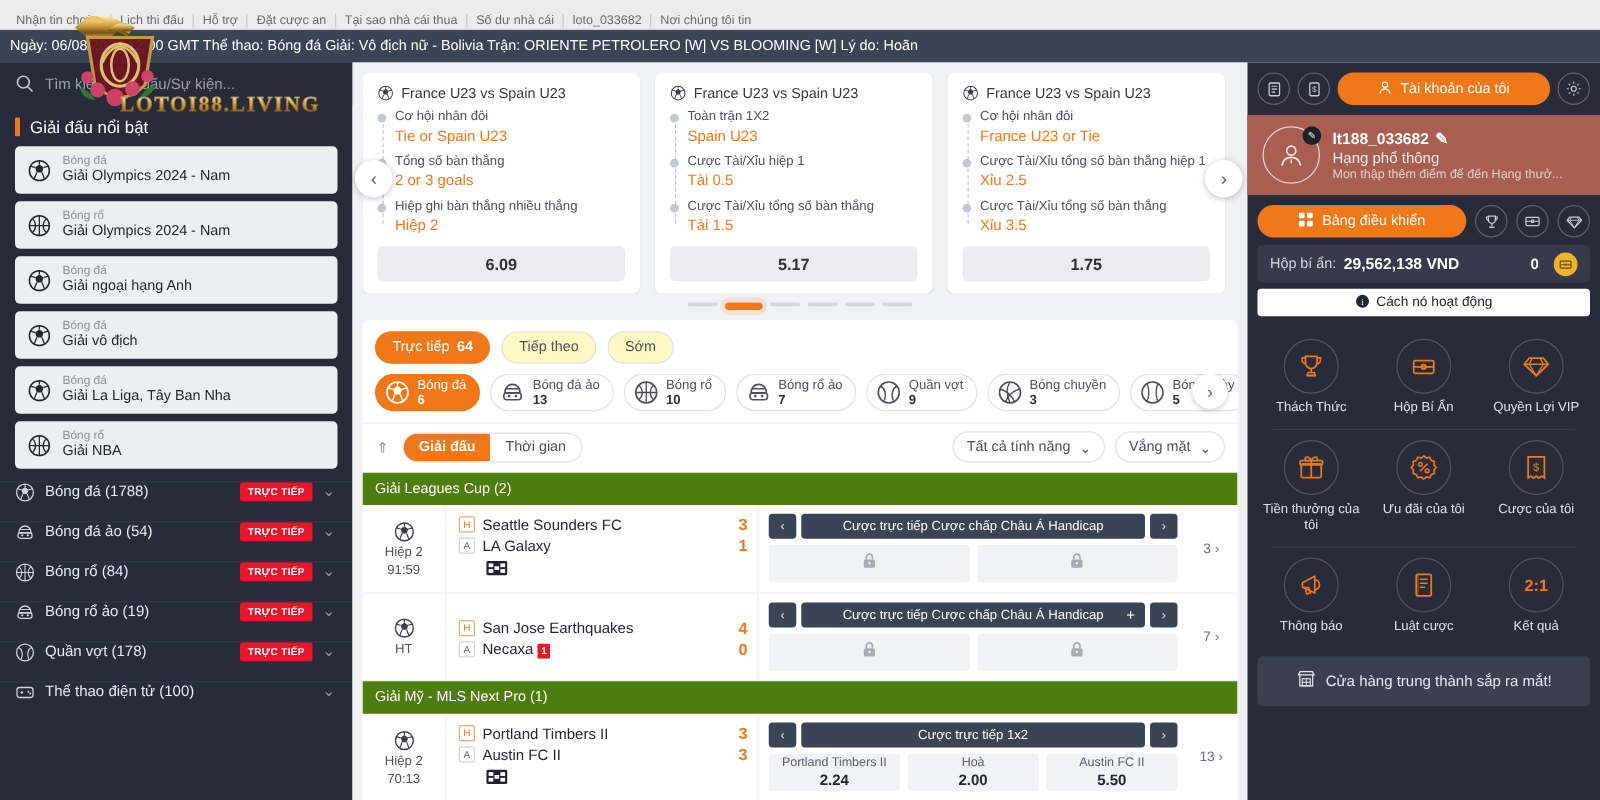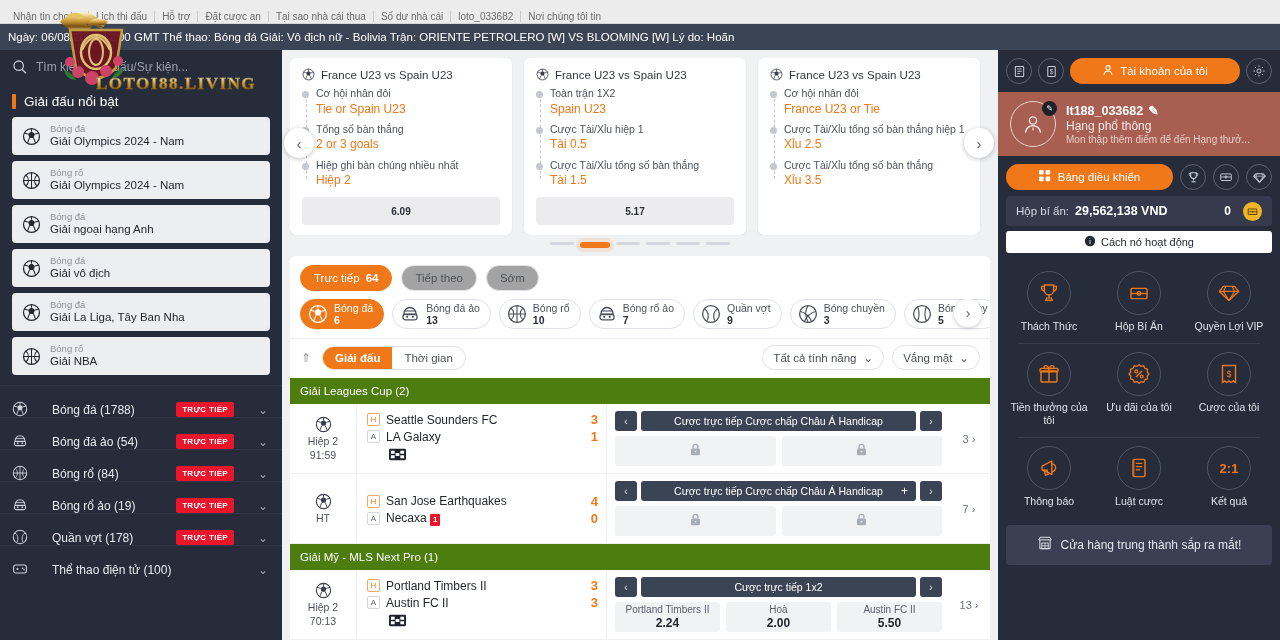--- a/index.html
+++ b/index.html
@@ -55,21 +55,21 @@
     gap: 9px; padding: 0 10px;
   }
   .fav .txts { display: flex; flex-direction: column; line-height: 1.15; }
   .fav .sport { font-size: 9.5px; color: #8d919c; }
   .fav .league { font-size: 11.5px; color: #23272f; }
   .ic { display: inline-flex; align-items: center; justify-content: center; }
   .ic svg { display: block; }
 
   .divider-gap { height: 10px; }
   .sportrow {
-    height: 32px; display: flex; align-items: flex-end; gap: 24px; padding: 0 14px 0 12px;
+    height: 32px; display: flex; align-items: flex-start; gap: 8px; padding: 0 14px 0 12px;
     color: #e7e9ee; font-size: 12px; border-top: 1px solid #313748;
   }
   .sportrow .nm { flex: 1; white-space: nowrap; }
   .badge-live {
     background: #e8162a; color: #fff; font-size: 8px; font-weight: bold; letter-spacing: .3px;
     padding: 3px 6px; border-radius: 2px;
   }
   .chev { color: #9aa0ad; }
 
   
@@ -88,39 +88,39 @@
   .leg { position: relative; margin-bottom: 6px; }
   .leg:last-child { margin-bottom: 0; }
   .leg:before {
     content: ""; position: absolute; left: -14px; top: 4px; width: 7px; height: 7px;
     border-radius: 50%; background: #c4c8d0;
   }
   .leg .lbl { font-size: 10.5px; color: #4c5159; line-height: 1.3; white-space: nowrap; overflow: hidden; text-overflow: ellipsis; }
   .leg .sel { font-size: 12px; color: #f07818; line-height: 1.35; }
   .promo-odds {
     margin-top: 9px; background: #ececef; border-radius: 4px; height: 28px;
-    display: flex; align-items: center; justify-content: center; font-size: 10px;
+    display: flex; align-items: center; justify-content: center; font-size: 13px;
     font-weight: bold; color: #2b2f37;
   }
   .carousel-nav {
     position: absolute; top: 78px; width: 30px; height: 30px; border-radius: 50%;
     background: #ffffff; box-shadow: 0 1px 5px rgba(0,0,0,.25);
     display: flex; align-items: center; justify-content: center; color: #5a6070; font-size: 15px;
   }
   .cn-left { left: 2px; }
   .cn-right { right: 4px; }
   .dots { display: flex; gap: 6px; justify-content: center; padding: 7px 0 3px 0; }
   .dot { width: 24px; height: 3px; border-radius: 2px; background: #d4d7dd; }
   .dot.on { width: 30px; height: 6px; border-radius: 3px; background: #f07818; box-shadow: 0 0 0 4px rgba(240,120,24,.12); }
 
   .panel { margin: 5px 8px 0 8px; background: #fff; border-radius: 6px 6px 0 0; }
   .tabrow { display: flex; align-items: center; gap: 9px; padding: 9px 10px 8px 10px; }
   .pill {
     border: 1px solid #dfe2e7; border-radius: 14px; height: 26px; padding: 0 13px;
-    display: flex; align-items: center; gap: 6px; font-size: 11.5px; color: #4c5159; background: #a3a3a3;
+    display: flex; align-items: center; gap: 6px; font-size: 11.5px; color: #4c5159; background: #fef9c3;
   }
   .pill.on { background: #f07818; border-color: #f07818; color: #fff; }
   .pill .cnt { font-weight: bold; font-size: 11.5px; }
 
   .sportpills { display: flex; gap: 8px; padding: 0 10px 9px 10px; position: relative; overflow: hidden; }
   .spill {
     border: 1px solid #dfe2e7; border-radius: 16px; height: 30px; padding: 0 10px 0 7px;
     display: flex; align-items: center; gap: 6px; background: #fff; flex: 0 0 auto;
   }
   .spill.on { background: #f07818; border-color: #f07818; }
@@ -527,21 +527,21 @@
       <div class="promo-legs">
                 <div class="leg">
         <div class="lbl">Cơ hội nhân đôi</div>
         <div class="sel">Tie or Spain U23</div>
       </div>
                 <div class="leg">
         <div class="lbl">Tổng số bàn thắng</div>
         <div class="sel">2 or 3 goals</div>
       </div>
                 <div class="leg">
-        <div class="lbl">Hiệp ghi bàn chúng nhiều nhất</div>
+        <div class="lbl">Hiệp ghi bàn thắng nhiều thắng</div>
         <div class="sel">Hiệp 2</div>
       </div>
               </div>
       <div class="promo-odds">6.09</div>
             </div>
             <div class="promo">
               <div class="promo-hd">
         <span class="ic">
                   <svg width="13" height="13" viewBox="0 0 20 20">
                     <circle cx="10" cy="10" r="8.4" fill="none" stroke="#3a3f4b" stroke-width="1.3"></circle>
@@ -597,20 +597,21 @@
       </div>
                 <div class="leg">
         <div class="lbl">Cược Tài/Xỉu tổng số bàn thắng hiệp 1</div>
         <div class="sel">Xỉu 2.5</div>
       </div>
                 <div class="leg">
         <div class="lbl">Cược Tài/Xỉu tổng số bàn thắng</div>
         <div class="sel">Xỉu 3.5</div>
       </div>
               </div>
+      <div class="promo-odds">1.75</div>
             </div>
           </div>
         <div class="carousel-nav cn-left">‹</div>
         <div class="carousel-nav cn-right">›</div>
         <div class="dots" id="dots">
             <span class="dot"></span>
             <span class="dot on"></span>
             <span class="dot"></span>
             <span class="dot"></span>
             <span class="dot"></span>

